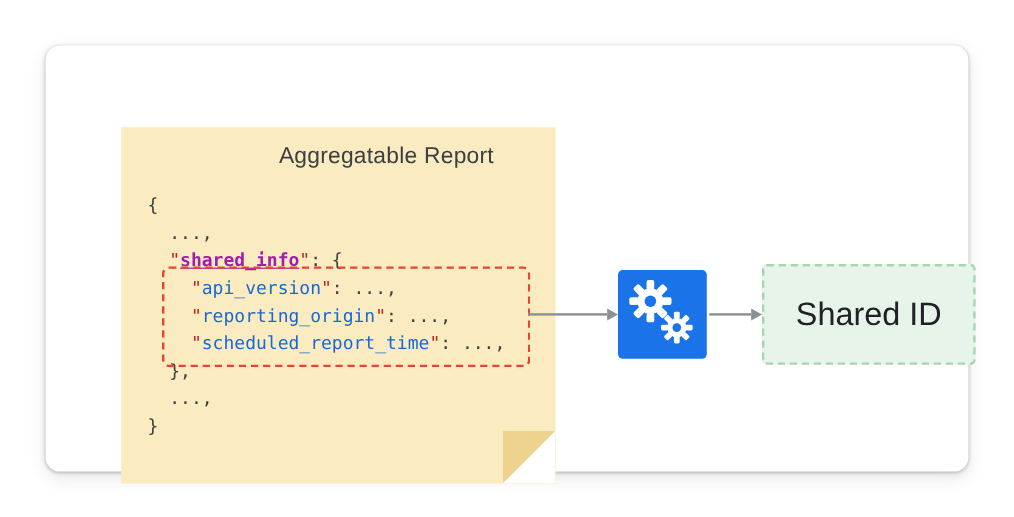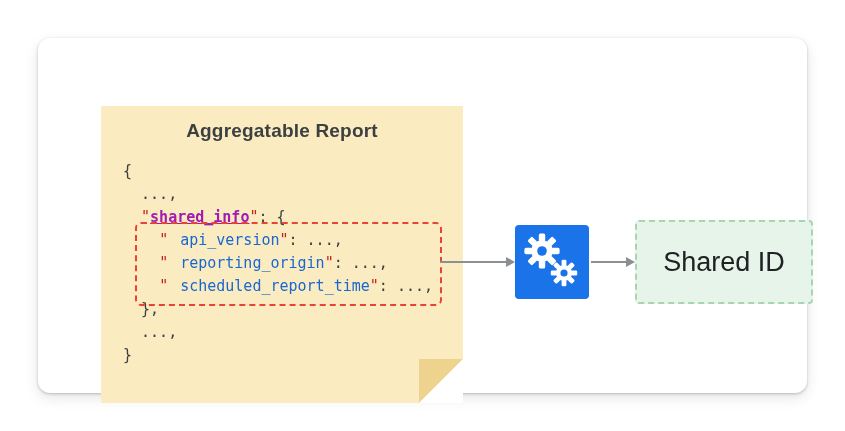--- a/index.html
+++ b/index.html
@@ -12,31 +12,31 @@
     background:#ffffff;border-radius:12px;
     box-shadow:0 1px 3px rgba(0,0,0,.22), 0 5px 14px rgba(0,0,0,.10);
   }
   
   .note{
     position:absolute;left:63px;top:68px;width:362px;height:297px;
     background:#FAEBC0;
   }
   .note-title{
     position:absolute;left:0;top:14px;width:100%;text-align:center;
-    font-size:19px;font-weight:bold;color:#3C4043;letter-spacing:.2px;
+    font-size:19px;font-weight:normal;color:#3C4043;letter-spacing:.2px;padding-left:40px;
   }
   .code{
     position:absolute;left:22px;top:54px;
     font-family:"DejaVu Sans Mono", monospace;
     font-size:15px;line-height:23px;color:#3C4043;
   }
   .code-line{white-space:pre;}
   .code-line span{white-space:pre;}
   .tok-quote{color:#C5221F;}
-  .tok-key{color:#1967D2;margin-left:12px;}
+  .tok-key{color:#1967D2;}
   .tok-key-strong{color:#a21caf;font-weight:bold;text-decoration:underline;}
   .highlight-box{
     position:absolute;left:34px;top:116px;width:303px;height:80px;
     border:2px dashed #EA4335;border-radius:6px;
   }
   
   .fold-cut{
     position:absolute;right:0;bottom:0;width:44px;height:44px;background:#ffffff;
     clip-path:polygon(100% 0, 100% 100%, 0 100%);
   }

